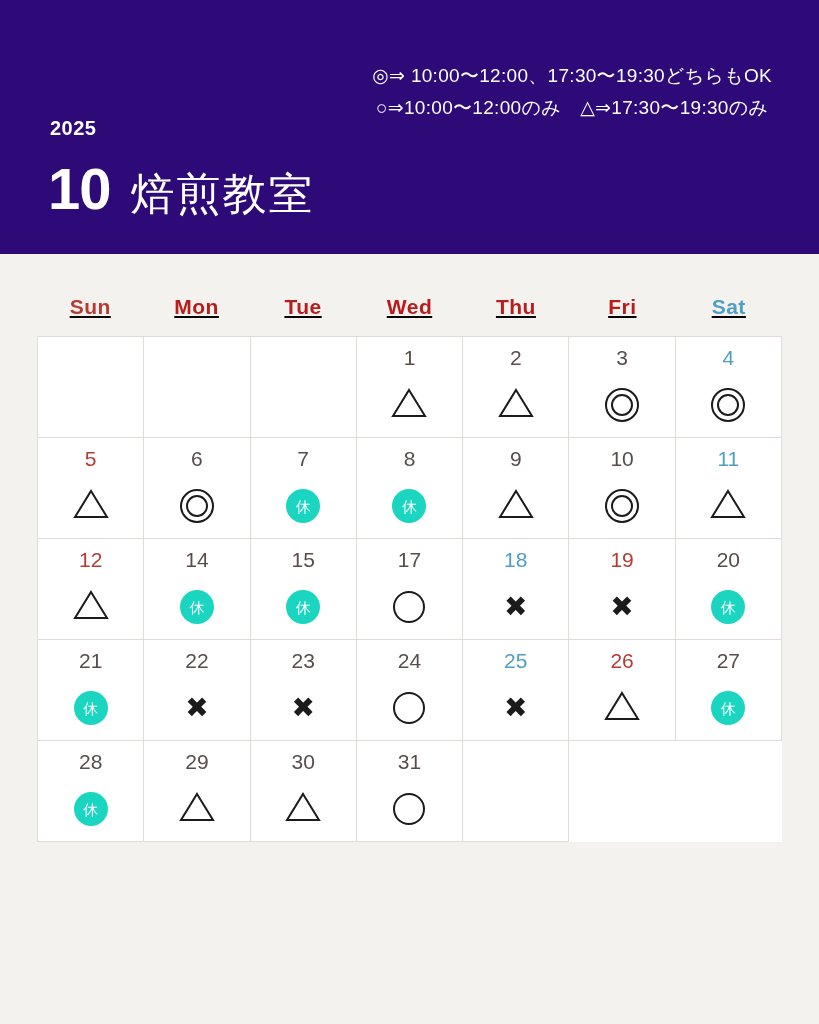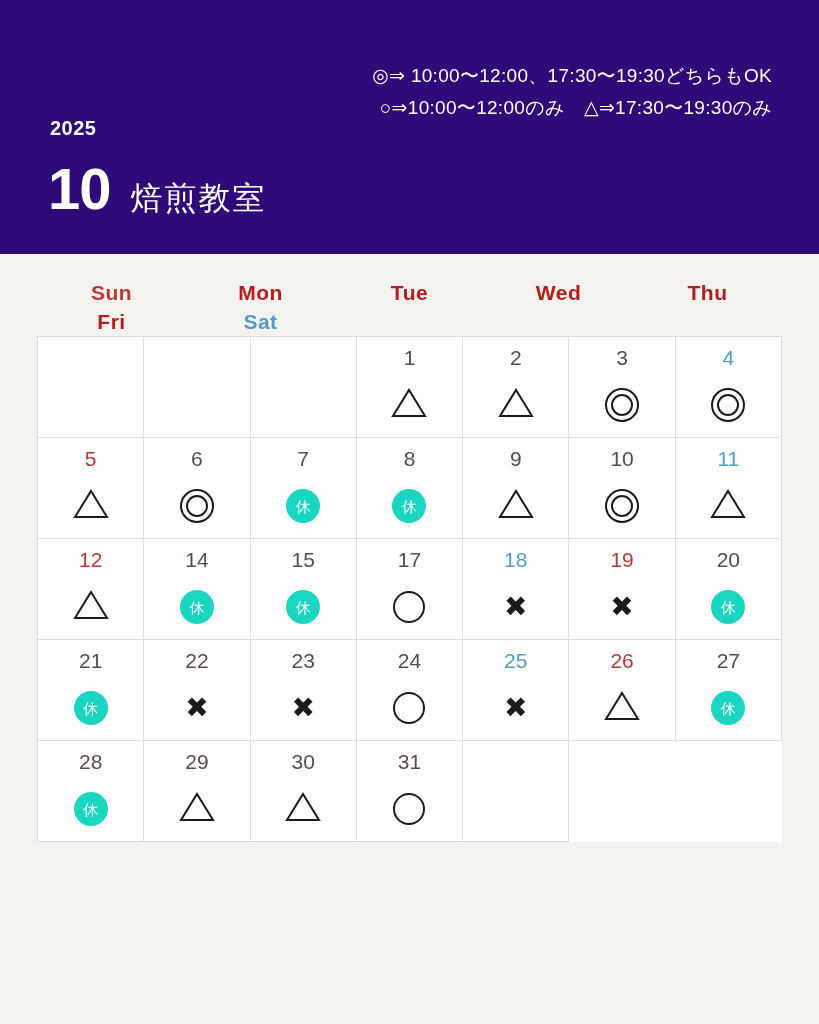--- a/index.html
+++ b/index.html
@@ -34,20 +34,21 @@
     top: 60px;
     text-align: right;
     color: #ffffff;
     font-size: 19px;
     line-height: 32px;
     letter-spacing: 0.3px;
     white-space: nowrap;
   }
   .legend div {
     margin: 0;
+    text-align: center;
   }
   .year {
     position: absolute;
     left: 50px;
     top: 117px;
     color: #ffffff;
     font-size: 20px;
     font-weight: bold;
     letter-spacing: 0.5px;
   }
@@ -60,38 +61,39 @@
   }
   .month-num {
     color: #ffffff;
     font-size: 58px;
     font-weight: bold;
     line-height: 1;
     letter-spacing: -1px;
   }
   .month-title {
     color: #ffffff;
-    font-size: 32px;
+    font-size: 44px;
     margin-left: 20px;
     letter-spacing: 2px;
     line-height: 1;
   }
 
   
   .calendar {
     position: absolute;
     left: 37px;
     top: 278px;
     width: 745px;
   }
   .dow-row {
     display: grid;
-    grid-template-columns: repeat(5, 1fr);
+    grid-template-columns: repeat(7, 1fr);
     height: 58px;
     align-items: center;
+    text-decoration: underline;
   }
   .dow {
     text-align: center;
     font-size: 21px;
     font-weight: bold;
     color: #b91c1c;
     letter-spacing: 0.5px;
   }
   .dow.sun { color: #b63b33; }
   .dow.sat { color: #4f9ec4; }

